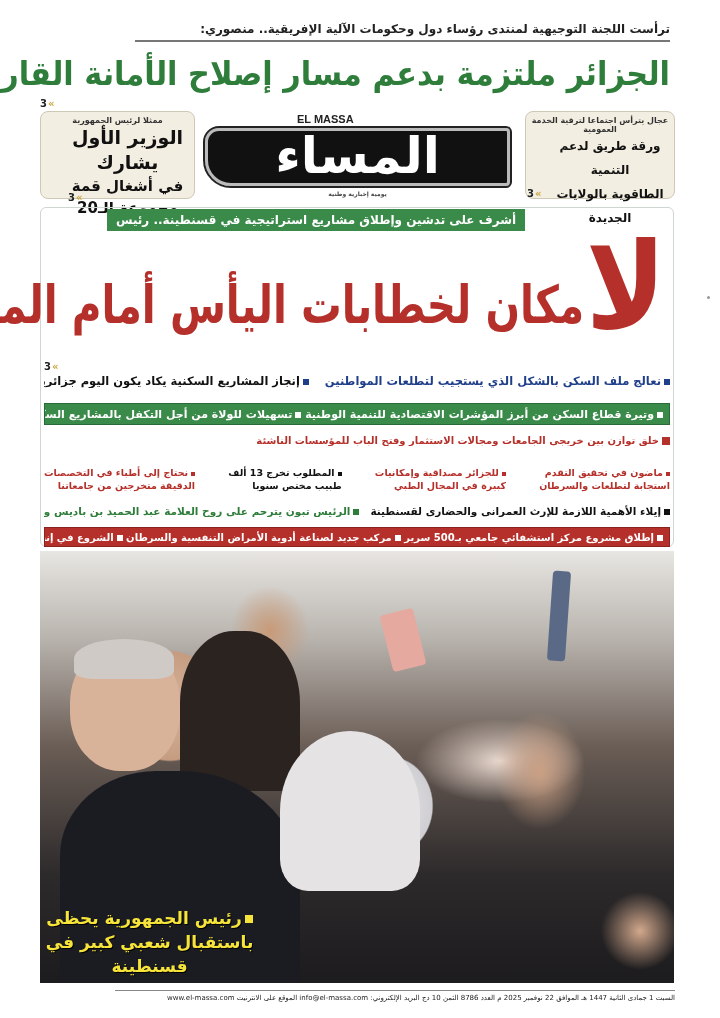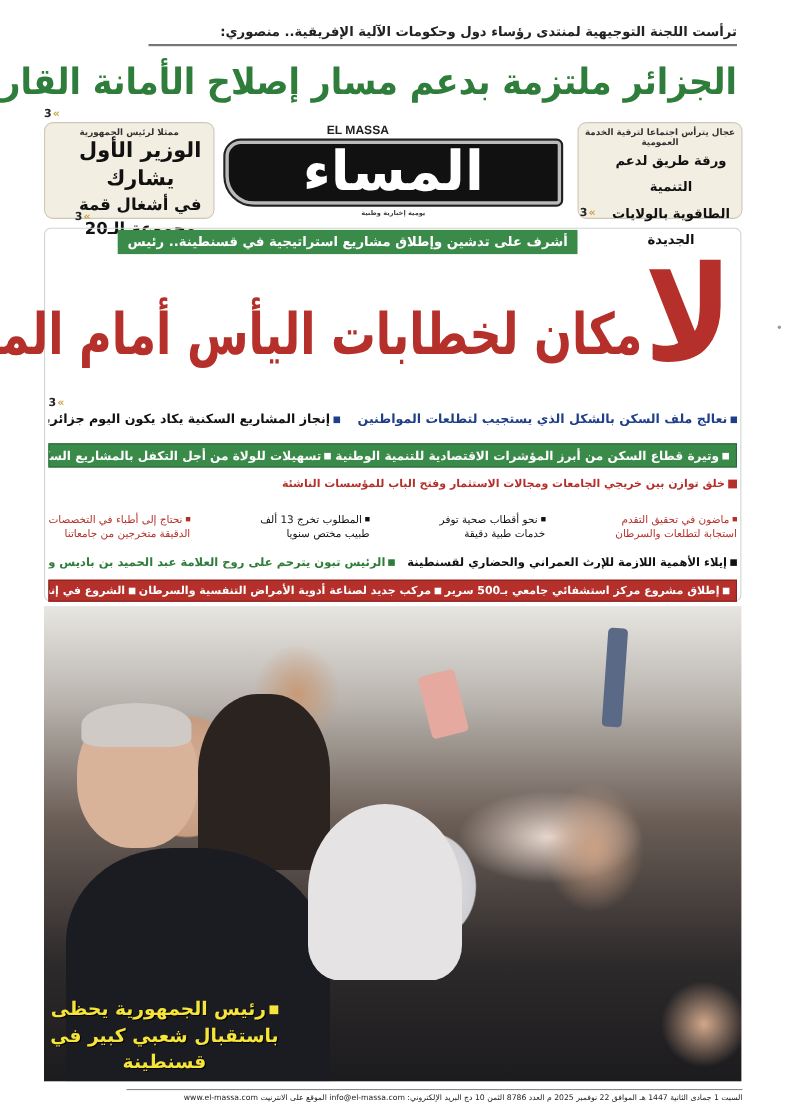--- a/index.html
+++ b/index.html
@@ -29,21 +29,21 @@
   .lead-headline { position: absolute; left: 44px; top: 260px; width: 540px; text-align: right; font-size: 52px; color: #b5302a; line-height: 90px; letter-spacing: -2px; white-space: nowrap; transform: scaleX(0.78); transform-origin: right; }
 
   .line-row { position: absolute; left: 44px; width: 626px; text-align: right; white-space: nowrap; overflow: hidden; }
   .sq { display: inline-block; width: 6px; height: 6px; margin-left: 3px; vertical-align: middle; }
   .r1 { top: 374px; font-size: 11.5px; color: #111; }
   .r1 .blue { color: #1f3f8a; }
   .r2 { top: 403px; height: 22px; background: #3a8a4a; color: #fff; font-size: 11px; line-height: 22px; padding-right: 6px; border: 1px solid #2a6a38; }
   .r3 { top: 435px; font-size: 10px; color: #b5302a; letter-spacing: 0.5px; }
 
   .col4 { position: absolute; top: 466px; left: 44px; width: 626px; height: 34px; display: flex; flex-direction: row-reverse; justify-content: space-between; }
-  .col4 .c { font-size: 9.5px; line-height: 13px; text-align: right; direction: rtl; font-weight: normal; }
+  .col4 .c { font-size: 9.5px; line-height: 13px; text-align: right; direction: rtl; font-weight: bold; }
   .c.red { color: #b5302a; }
   .c.blk { color: #111; }
 
   .r5 { top: 505px; font-size: 10.5px; color: #111; }
   .r5 .green { color: #2e7d3a; }
   .r6 { top: 527px; height: 20px; background: #b5302a; color: #fff; font-size: 10px; line-height: 20px; padding-right: 6px; border: 1px solid #8a2320; }
 
   .photo { position: absolute; left: 40px; top: 551px; width: 634px; height: 432px; overflow: hidden;
     background:
       radial-gradient(ellipse 80px 90px at 130px 155px, #d7b49c 0%, #c59c80 60%, transparent 62%),
@@ -126,23 +126,23 @@
 
 <div class="line-row r3 ar">
   <span class="sq" style="background:#b5302a;width:8px;height:8px;"></span><span>خلق توازن بين خريجي الجامعات ومجالات الاستثمار وفتح الباب للمؤسسات الناشئة</span>
 </div>
 
 <div class="col4">
   <div class="c red">
     <div><span class="sq" style="background:#b5302a;width:4px;height:4px;"></span><span>ماضون في تحقيق التقدم</span></div>
     <div>استجابة لتطلعات والسرطان</div>
   </div>
-  <div class="c blk">
-    <div><span class="sq" style="background:#111;width:4px;height:4px;"></span><span>نحو أقطاب صحية توفر</span></div>
-    <div>خدمات طبية دقيقة</div>
+  <div class="c red">
+    <div><span class="sq" style="background:#b5302a;width:4px;height:4px;"></span><span>للجزائر مصداقية وإمكانيات</span></div>
+    <div>كبيرة في المجال الطبي</div>
   </div>
   <div class="c blk">
     <div><span class="sq" style="background:#111;width:4px;height:4px;"></span><span>المطلوب تخرج 13 ألف</span></div>
     <div>طبيب مختص سنويا</div>
   </div>
   <div class="c red">
     <div><span class="sq" style="background:#b5302a;width:4px;height:4px;"></span><span>نحتاج إلى أطباء في التخصصات</span></div>
     <div>الدقيقة متخرجين من جامعاتنا</div>
   </div>
 </div>

